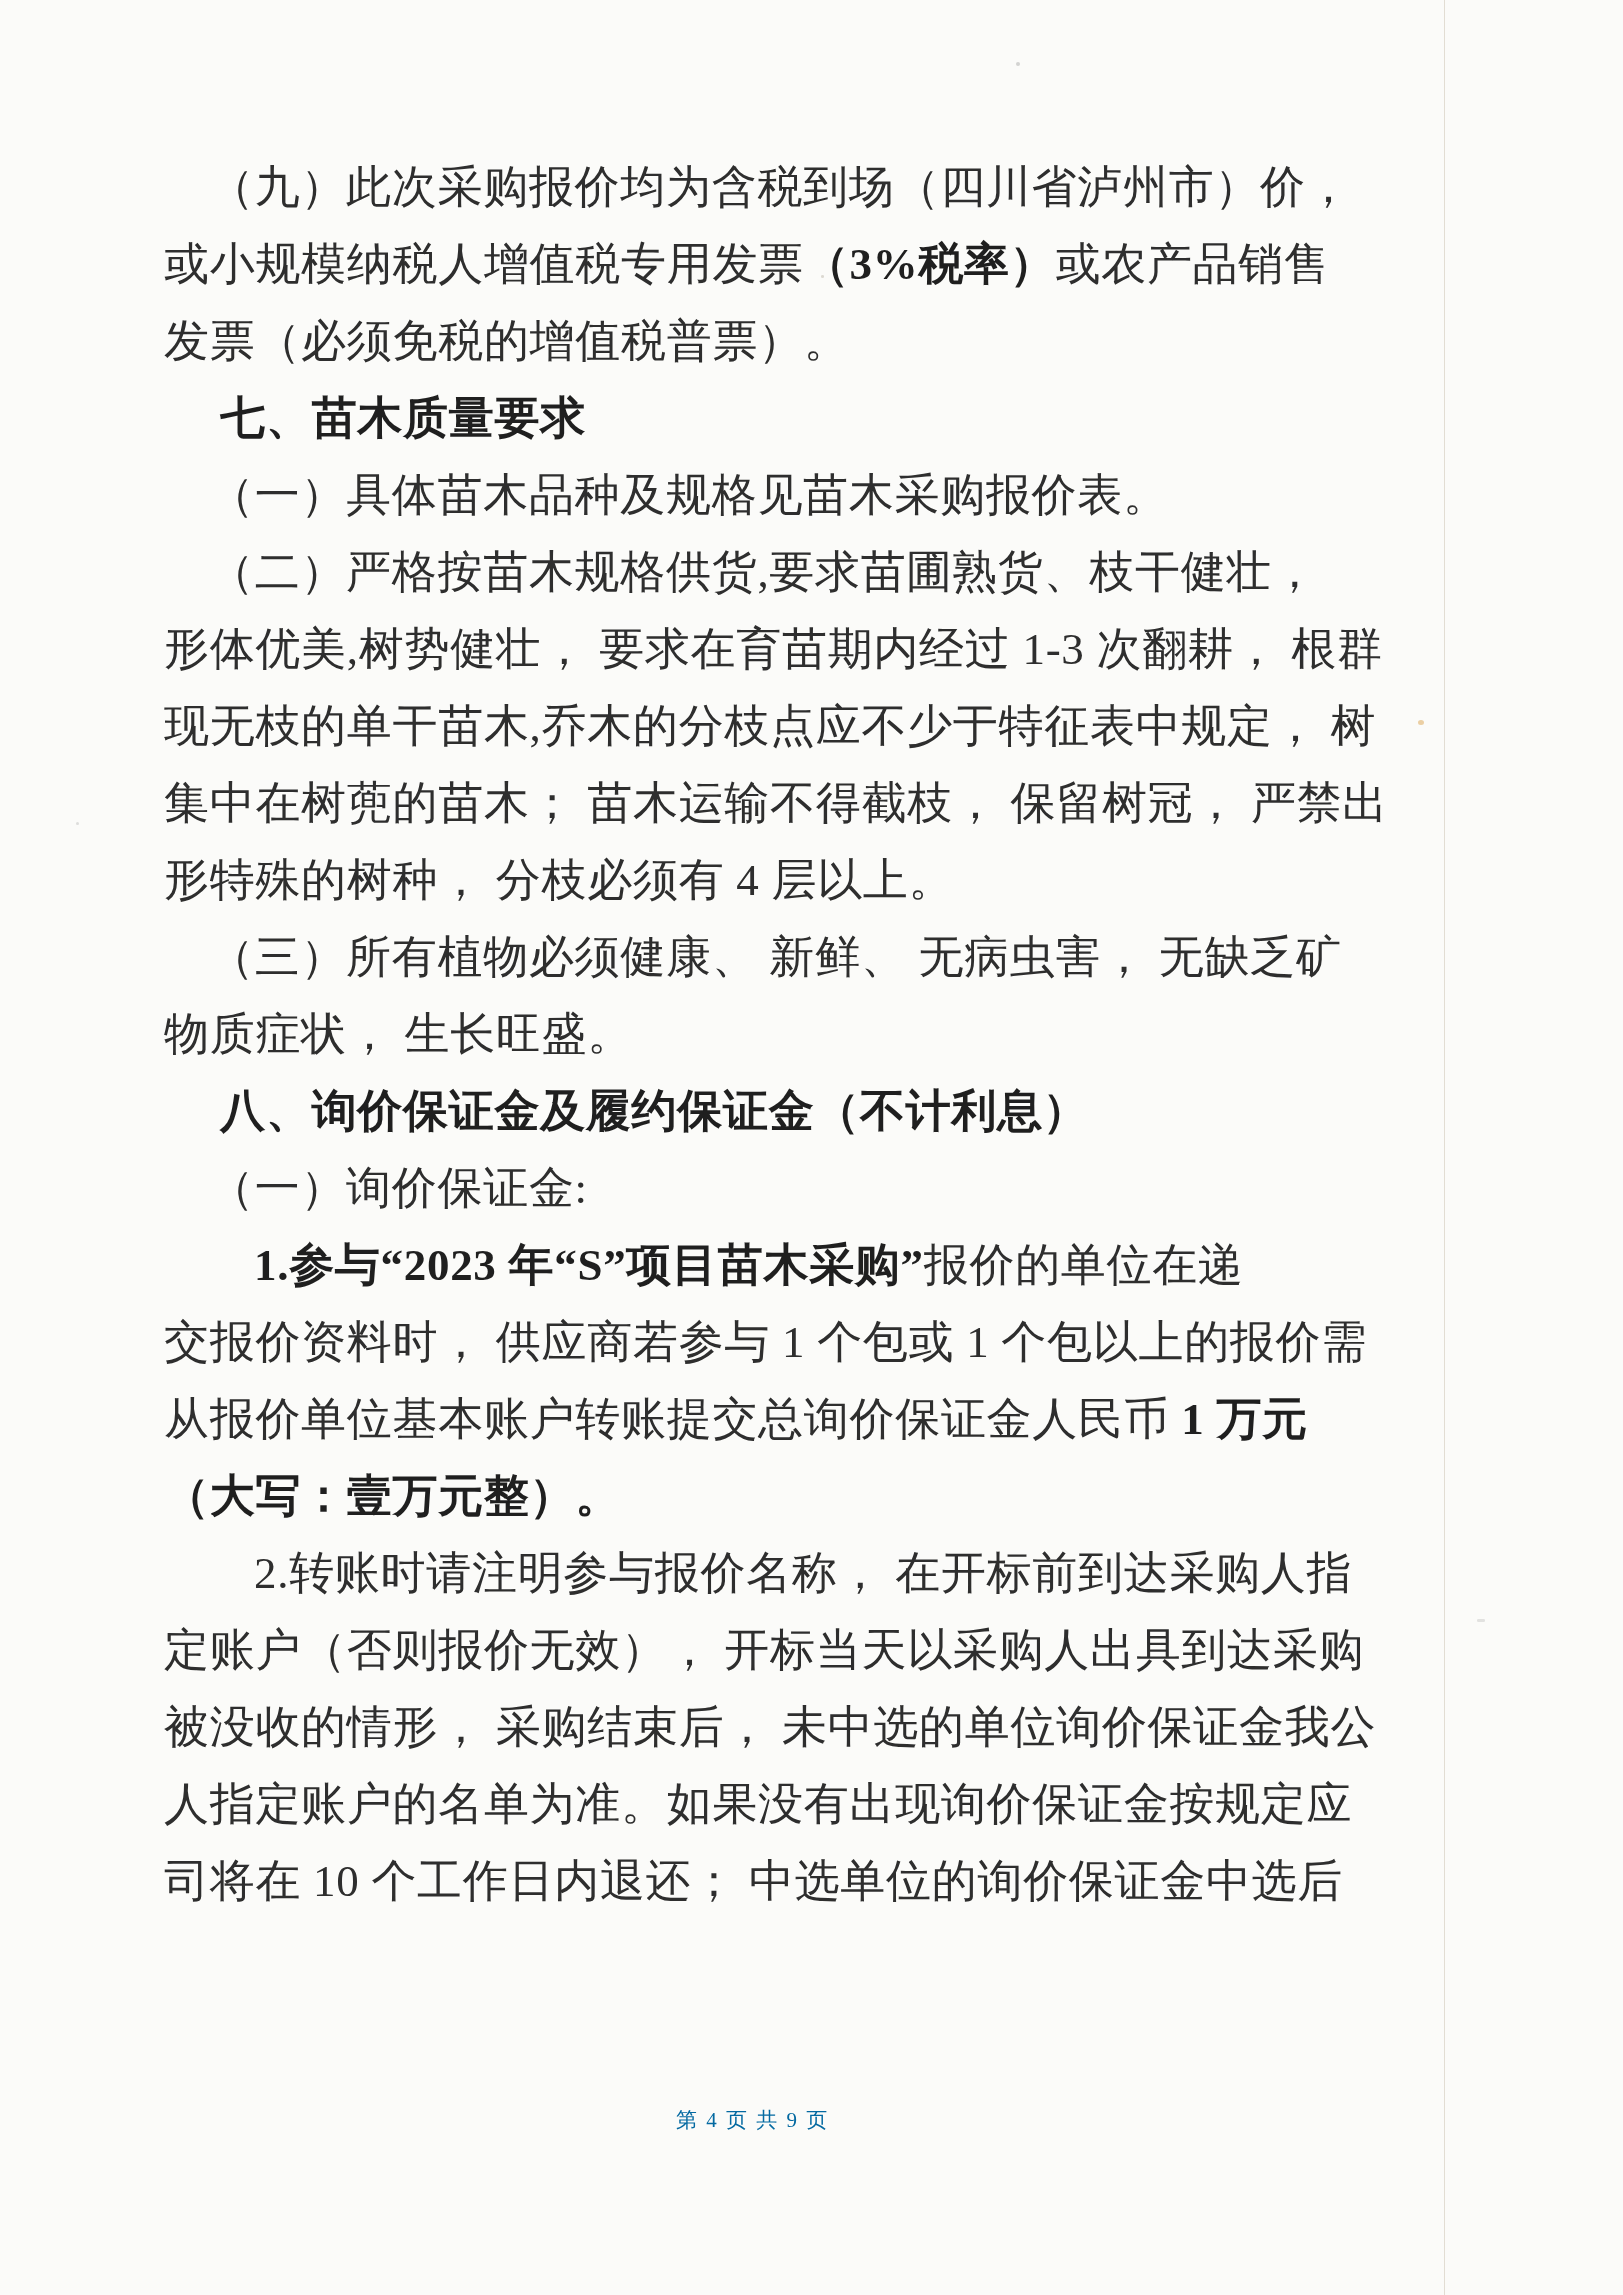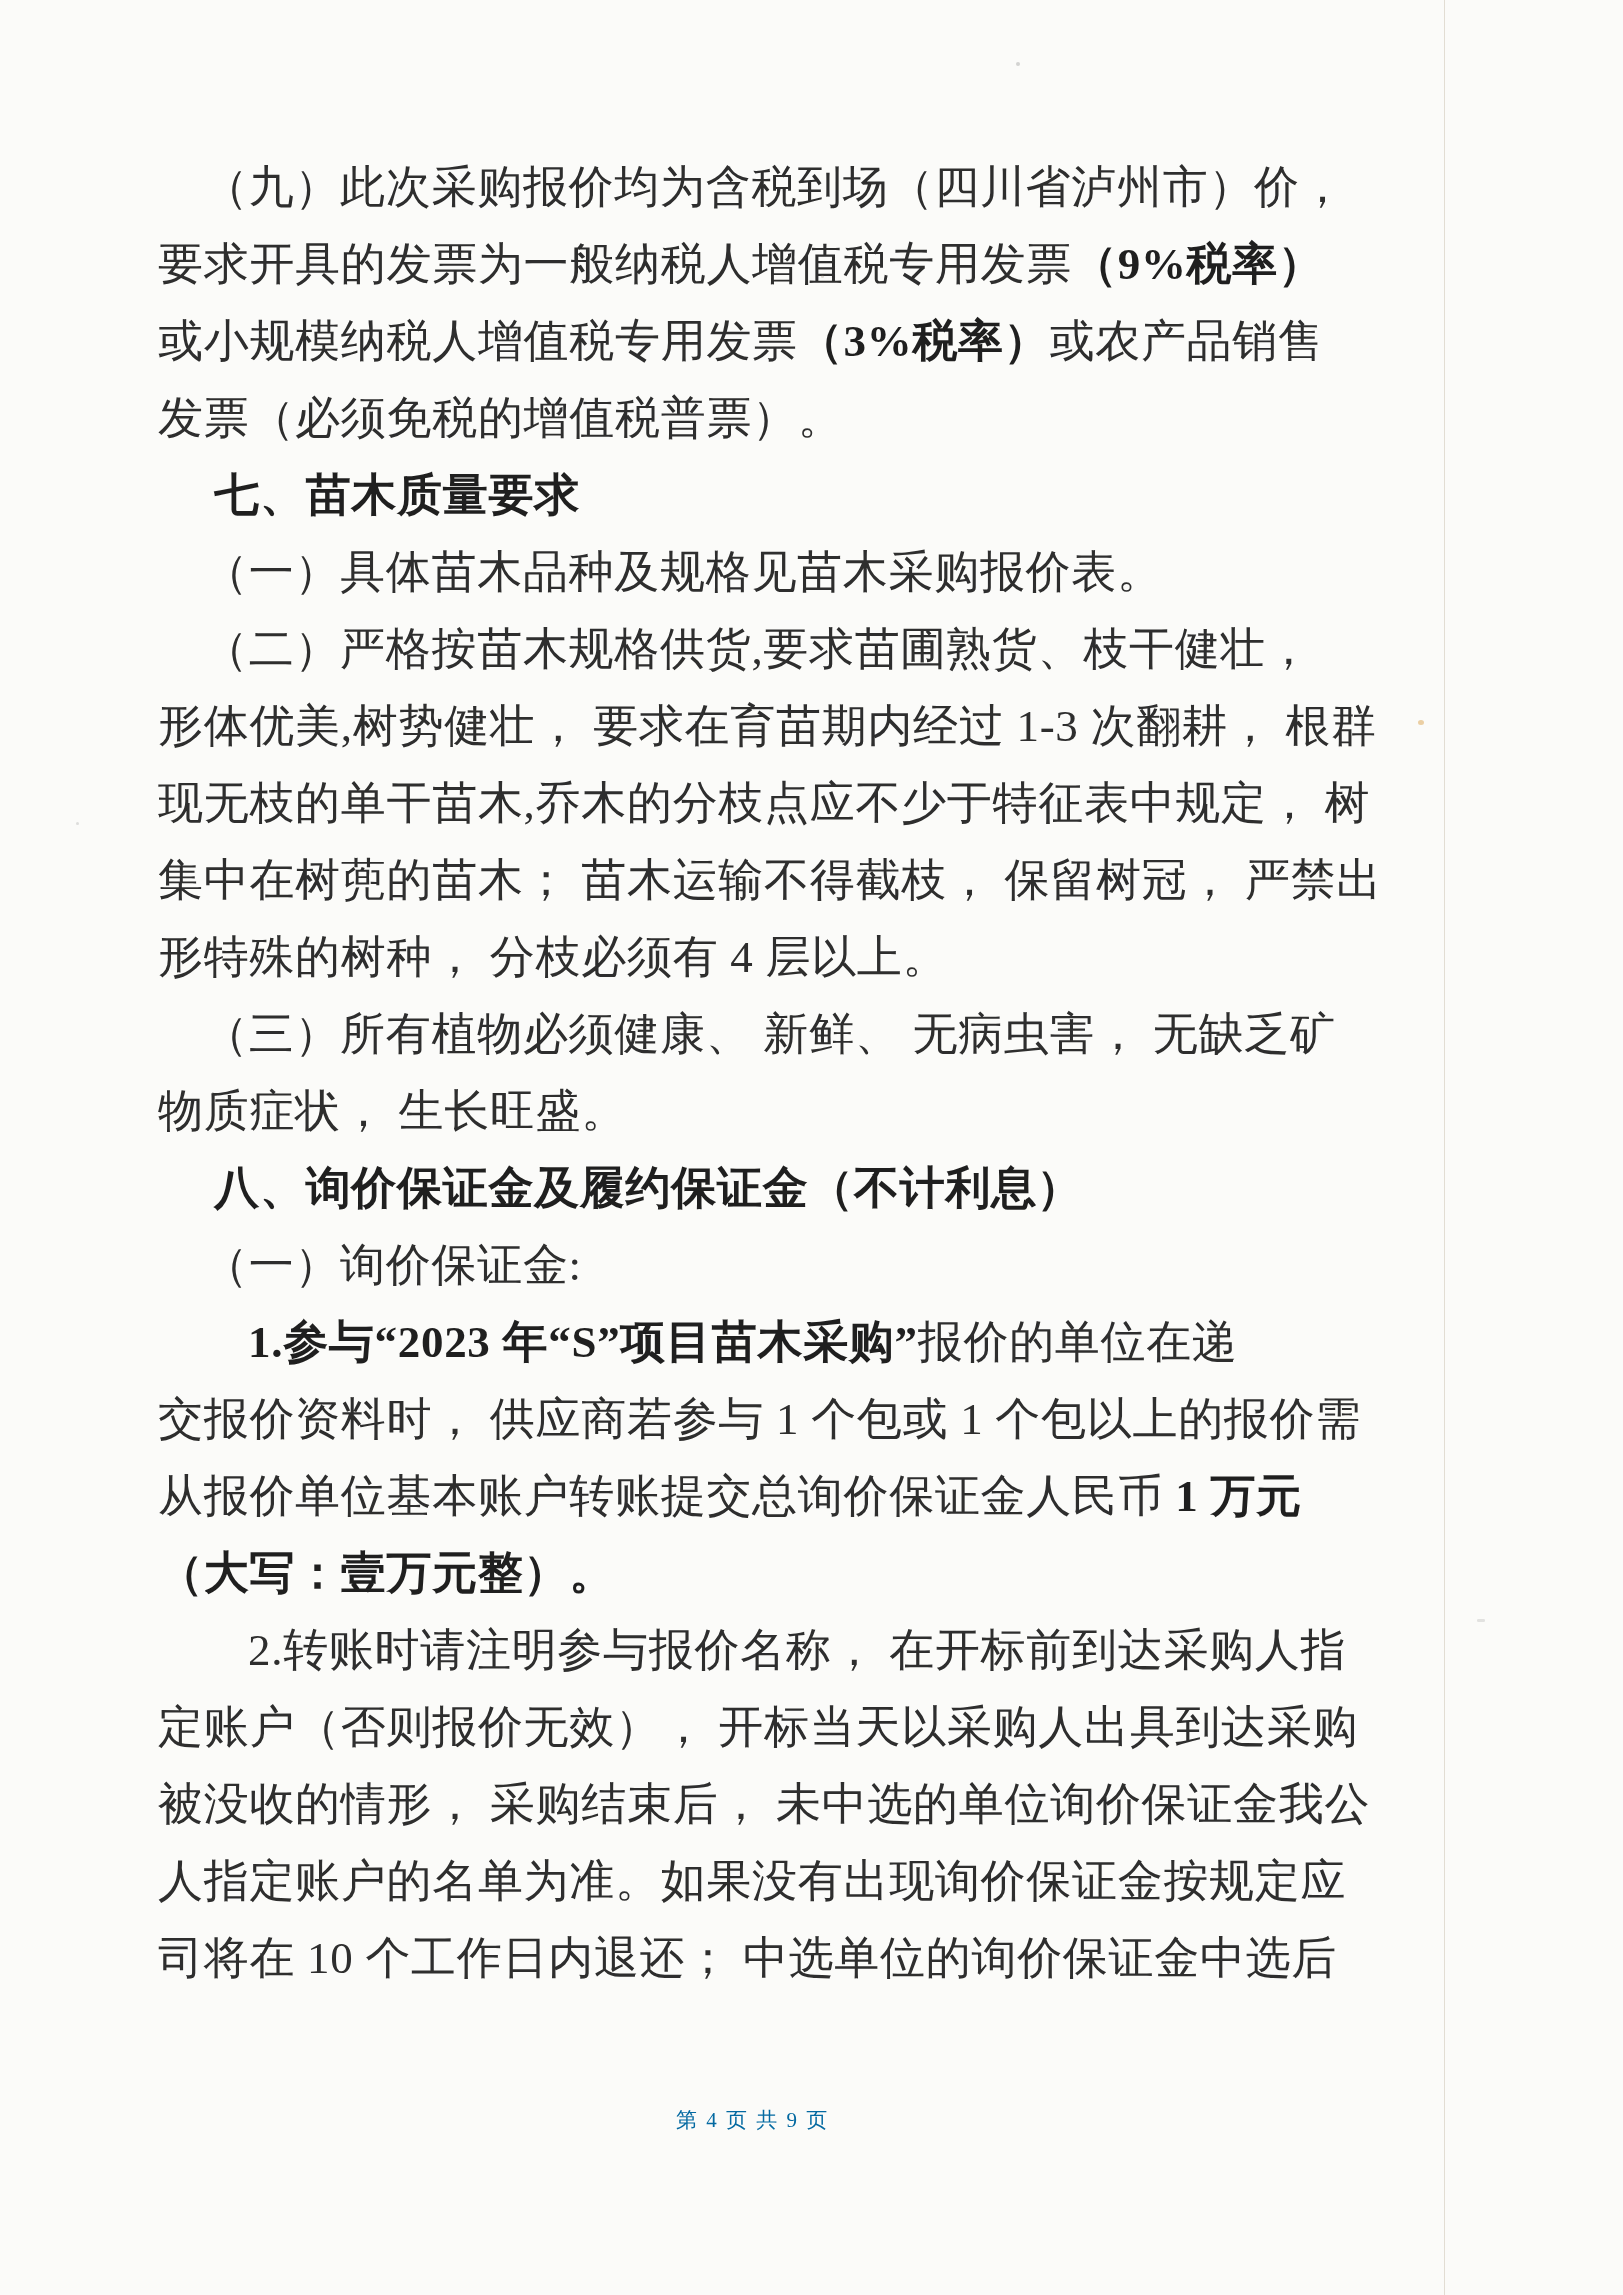--- a/index.html
+++ b/index.html
@@ -6,21 +6,21 @@
   body{
     width:1623px;height:2295px;
     background:#fbfbf9;
     position:relative;
     overflow:hidden;
     font-family:"Liberation Serif","DejaVu Serif",serif;
     color:#2e2e2e;
   }
   .page{position:absolute;inset:0;}
   .content{
-    position:absolute;left:158px;top:149px;width:1155px;
+    position:absolute;left:164px;top:149px;width:1155px;
   }
   .line{
     font-size:45px;
     line-height:77px;
     white-space:nowrap;
     letter-spacing:0.7px;
   }
   .seg{font-weight:400;}
   .seg.bold{font-weight:700;color:#1f1f1f;}
   .footer{
@@ -42,21 +42,20 @@
   .speck.s3{left:1477px;top:1619px;width:7.9px;height:2.6px;border-radius:1.3px;background:rgba(150,150,150,0.25);}
   .speck.s4{left:76px;top:822px;width:3.3px;height:3.3px;background:rgba(130,130,130,0.25);}
   .speck.s5{left:821px;top:275px;width:3.3px;height:2.6px;background:rgba(150,140,120,0.30);}
 </style>
 </head>
 <body>
 
 <div class="page">
   <div class="content" id="text-block">
       <div class="line" style="padding-left: 1em;"><span class="seg">（九）此次采购报价均为含税到场（四川省泸州市）价，</span></div>
-      <div class="line"><span class="seg">要求开具的发票为一般纳税人增值税专用发票</span><span class="seg bold">（9%税率）</span></div>
       <div class="line"><span class="seg">或小规模纳税人增值税专用发票</span><span class="seg bold">（3%税率）</span><span class="seg">或农产品销售</span></div>
       <div class="line"><span class="seg">发票（必须免税的增值税普票）。</span></div>
       <div class="line heading" style="padding-left: 1.25em;"><span class="seg bold">七、苗木质量要求</span></div>
       <div class="line" style="padding-left: 1em;"><span class="seg">（一）具体苗木品种及规格见苗木采购报价表。</span></div>
       <div class="line" style="padding-left: 1em;"><span class="seg">（二）严格按苗木规格供货,要求苗圃熟货、枝干健壮，</span></div>
       <div class="line"><span class="seg">形体优美,树势健壮， 要求在育苗期内经过 1-3 次翻耕， 根群</span></div>
       <div class="line"><span class="seg">现无枝的单干苗木,乔木的分枝点应不少于特征表中规定， 树</span></div>
       <div class="line"><span class="seg">集中在树蔸的苗木； 苗木运输不得截枝， 保留树冠， 严禁出</span></div>
       <div class="line"><span class="seg">形特殊的树种， 分枝必须有 4 层以上。</span></div>
       <div class="line" style="padding-left: 1em;"><span class="seg">（三）所有植物必须健康、 新鲜、 无病虫害， 无缺乏矿</span></div>

